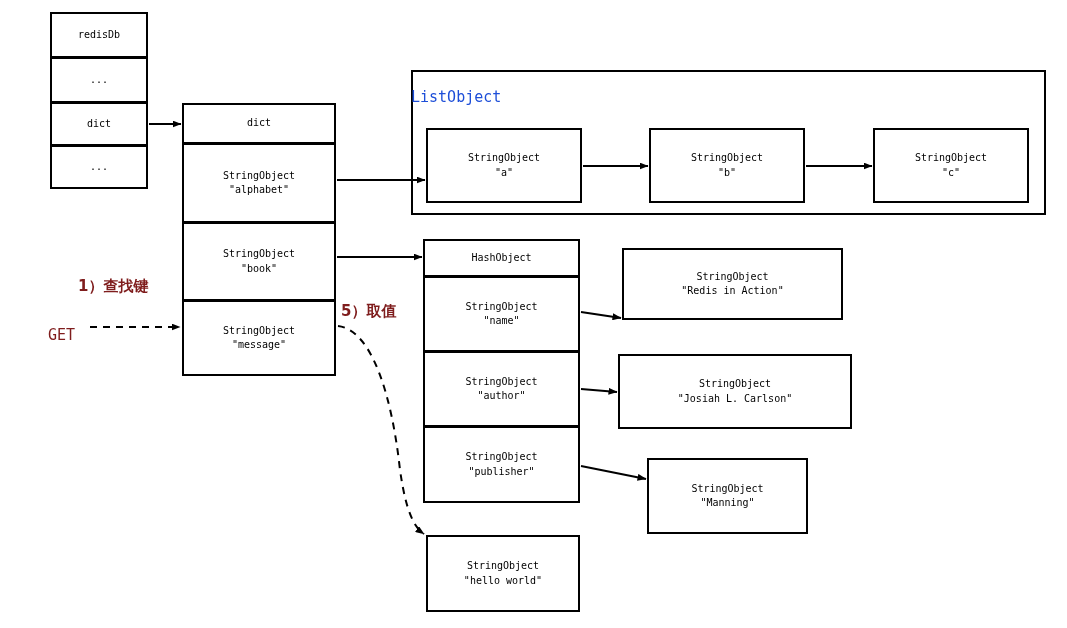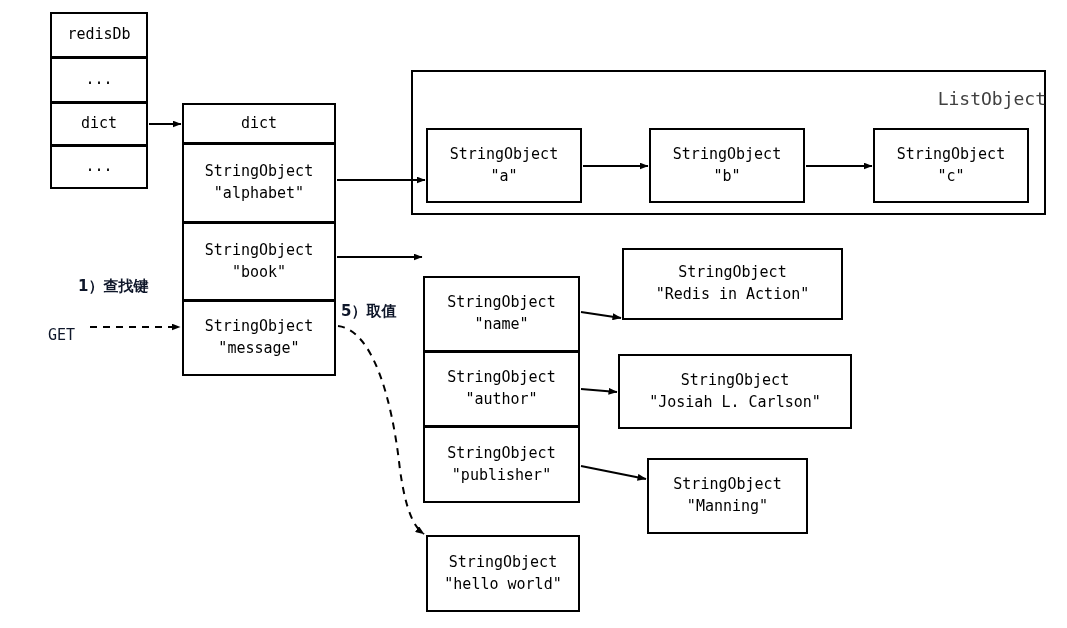--- a/index.html
+++ b/index.html
@@ -19,42 +19,42 @@
     position: absolute;
     box-sizing: border-box;
     border: 2px solid #000000;
     background: #ffffff;
     display: flex;
     flex-direction: column;
     align-items: center;
     justify-content: center;
     text-align: center;
     color: #000000;
-    font-size: 15px;
+    font-size: 10px;
     line-height: 1.45;
   }
   .cell .l1, .cell .l2 { display: block; white-space: nowrap; }
   .container {
     position: absolute;
     box-sizing: border-box;
     border: 2px solid #000000;
     background: #ffffff;
   }
   .container-title {
     position: absolute;
     left: 0;
     right: 0;
-    text-align: right;
-    font-size: 18px;
-    color: #404040;
+    text-align: left;
+    font-size: 15px;
+    color: #1d4ed8;
     white-space: nowrap;
   }
   .label {
     position: absolute;
-    color: #0f172a;
+    color: #7f1d1d;
     white-space: nowrap;
   }
   .cjk {
     font-family: "DejaVu Sans", "Liberation Sans", sans-serif;
     font-weight: bold;
     font-size: 15px;
   }
   .mono-label {
     font-family: "DejaVu Sans Mono", "Liberation Mono", monospace;
     font-size: 15px;
@@ -112,20 +112,23 @@
   </div>
   <div class="cell" style="left:649px; top:128px; width:156px; height:75px;">
     <span class="l1">StringObject</span>
     <span class="l2">"b"</span>
   </div>
   <div class="cell" style="left:873px; top:128px; width:156px; height:75px;">
     <span class="l1">StringObject</span>
     <span class="l2">"c"</span>
   </div>
 
+  <div class="cell" style="left:423px; top:239px; width:157px; height:38px;">
+    <span class="l1">HashObject</span>
+  </div>
   <div class="cell" style="left:423px; top:276px; width:157px; height:76px;">
     <span class="l1">StringObject</span>
     <span class="l2">"name"</span>
   </div>
   <div class="cell" style="left:423px; top:351px; width:157px; height:76px;">
     <span class="l1">StringObject</span>
     <span class="l2">"author"</span>
   </div>
   <div class="cell" style="left:423px; top:426px; width:157px; height:77px;">
     <span class="l1">StringObject</span>

